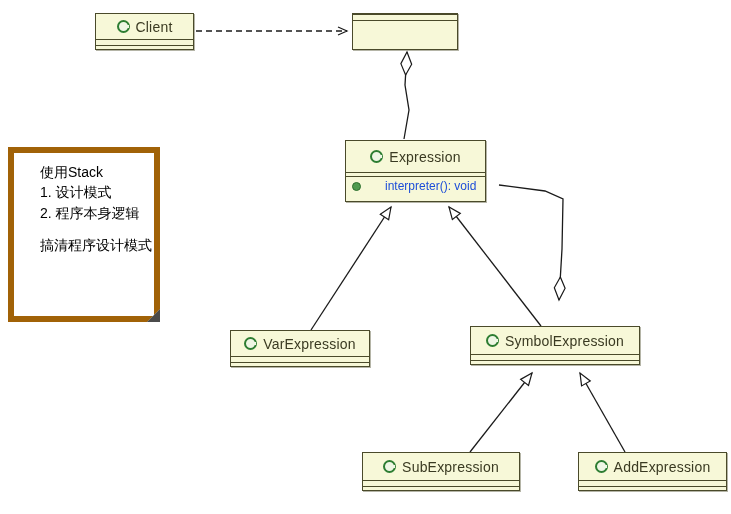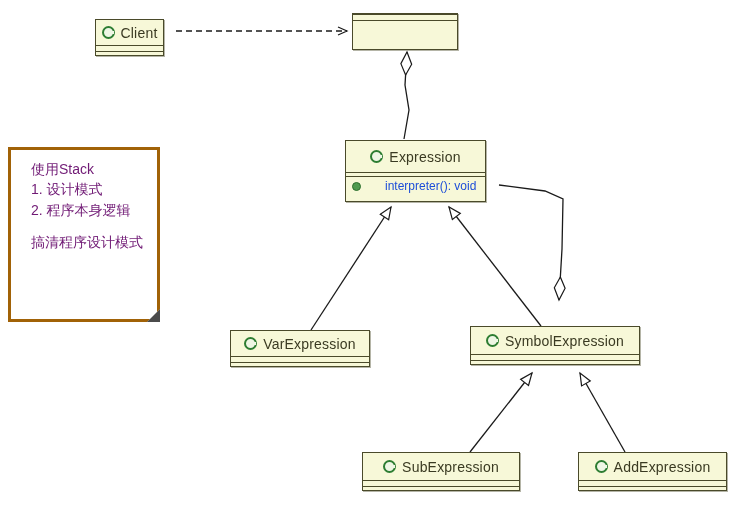--- a/index.html
+++ b/index.html
@@ -107,26 +107,26 @@
     background: #4f9a4f;
     border: 1px solid #2d6e2d;
     box-sizing: border-box;
   }
 
   
   .uml-note {
     position: absolute;
     box-sizing: border-box;
     background: #ffffff;
-    border: 3px solid #a16207;
+    border: 6px solid #a16207;
     box-shadow: 1px 1px 0 rgba(120,120,120,0.55);
-    padding: 9px 10px 6px 20px;
+    padding: 9px 10px 6px 26px;
     font-size: 14px;
     line-height: 1.45;
-    color: #701a75;
+    color: #000000;
     clip-path: polygon(0 0, 100% 0, 100% calc(100% - 13px), calc(100% - 13px) 100%, 0 100%);
   }
   .uml-note .note-line {
     white-space: pre;
   }
   .uml-note .note-line.blank {
     height: 12px;
   }
   .note-fold {
     position: absolute;
@@ -186,21 +186,21 @@
 
   <div class="uml-note" style="left:8px; top:147px; width:152px; height:175px;">
     <div class="note-line">使用Stack</div>
     <div class="note-line">1. 设计模式</div>
     <div class="note-line">2. 程序本身逻辑</div>
     <div class="note-line blank"></div>
     <div class="note-line">搞清程序设计模式</div>
   </div>
   <div class="note-fold" style="left:147px; top:309px;"></div>
 
-  <div class="uml-class" style="left:95px; top:19px; width:69px; height:37px;">
+  <div class="uml-class" style="left:95px; top:13px; width:99px; height:37px;">
     <div class="cls-title">
       <span class="icon-class-c"></span>
       <span class="cls-name">Client</span>
     </div>
     <div class="cls-sep"></div>
     <div class="cls-compartment"></div>
     <div class="cls-sep"></div>
     <div class="cls-compartment"></div>
   </div>
 

